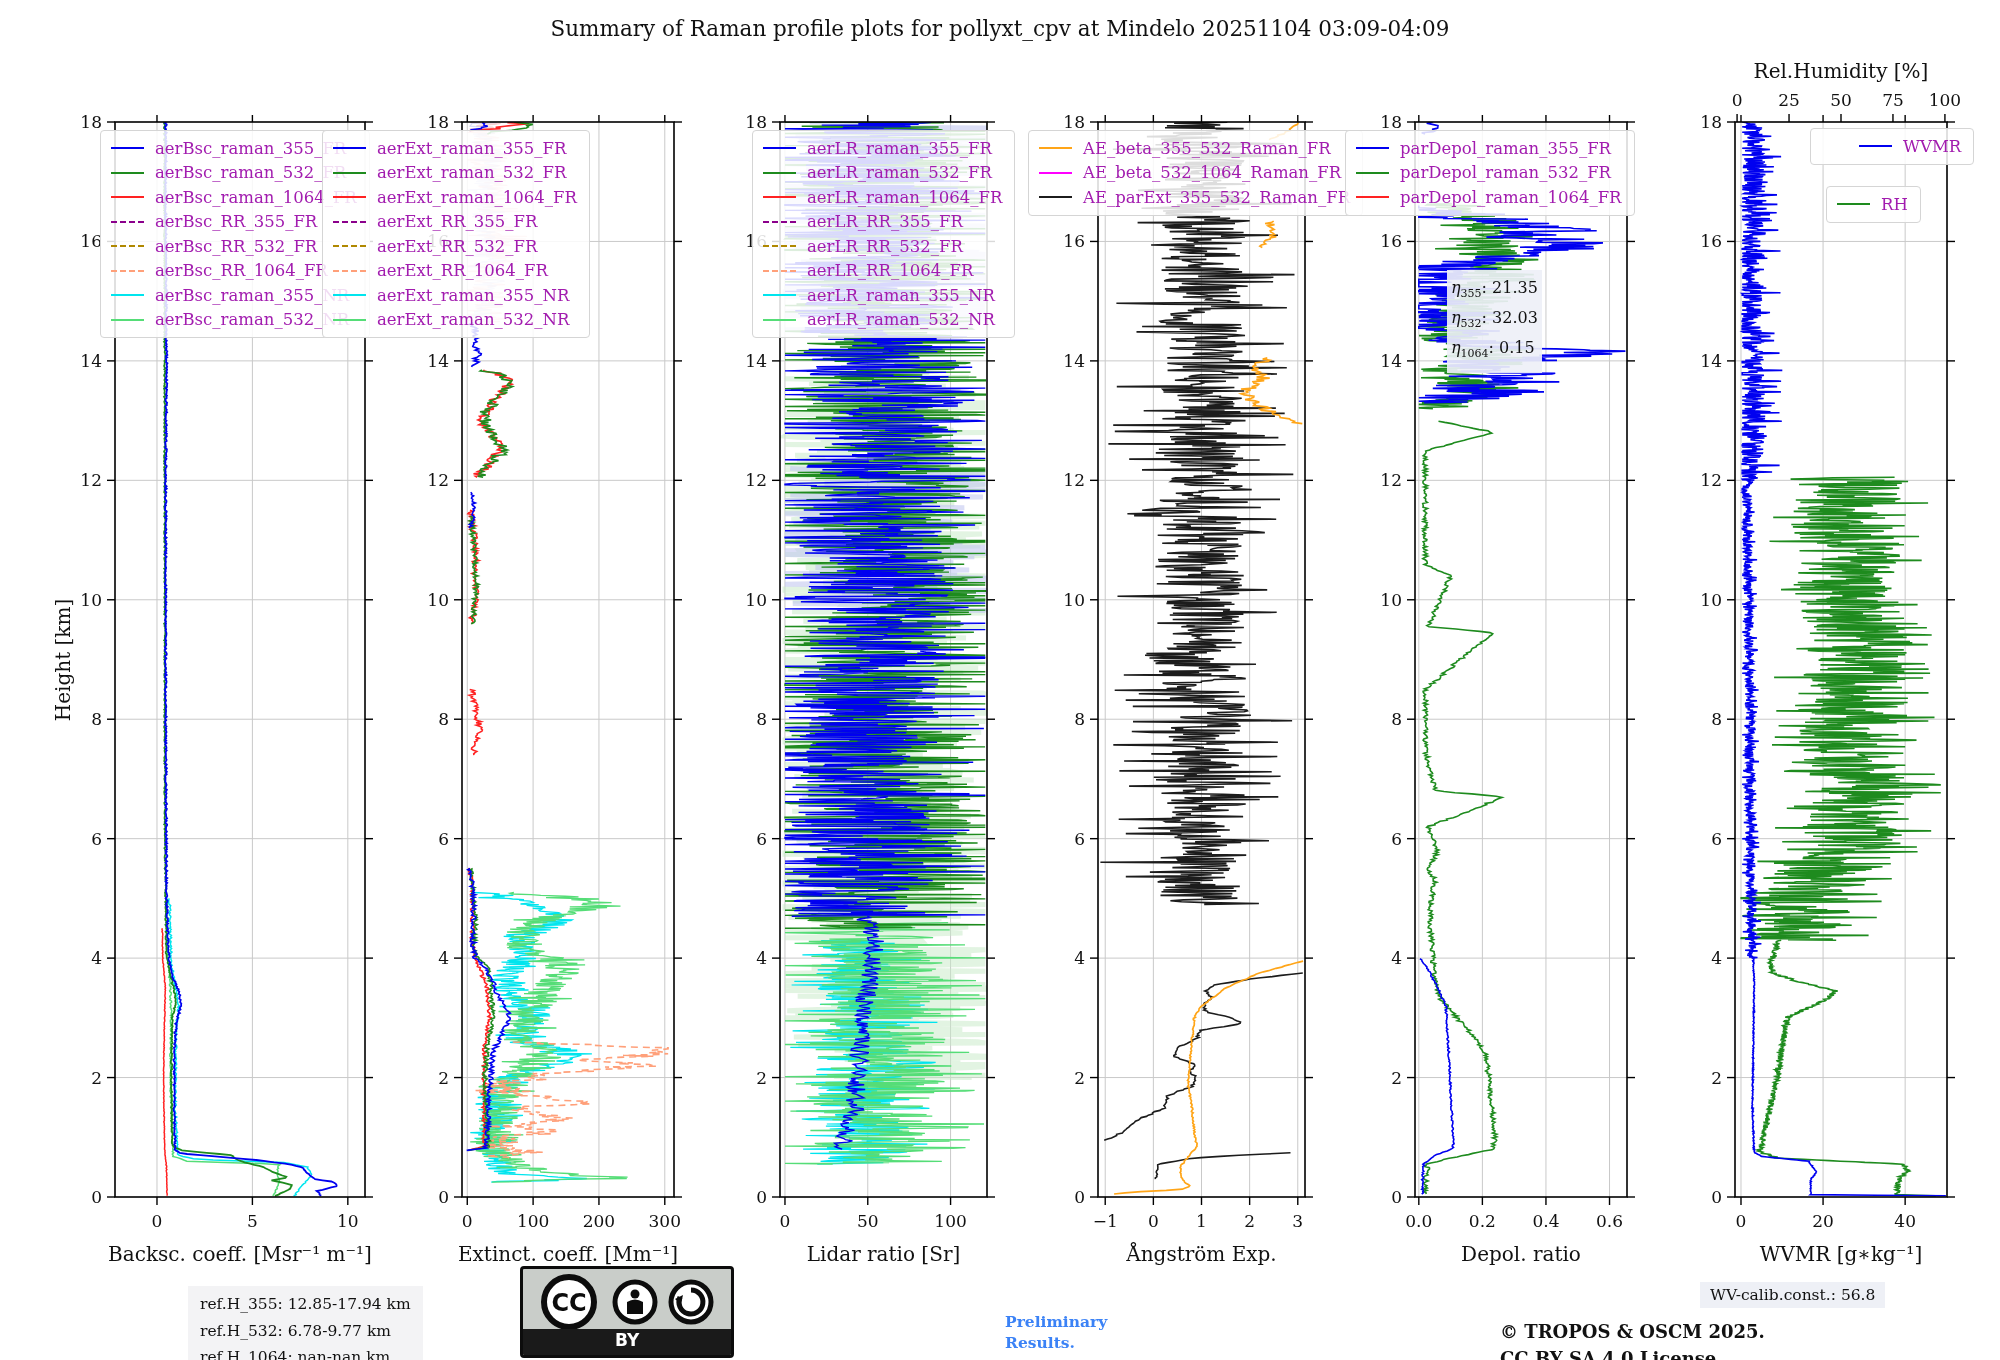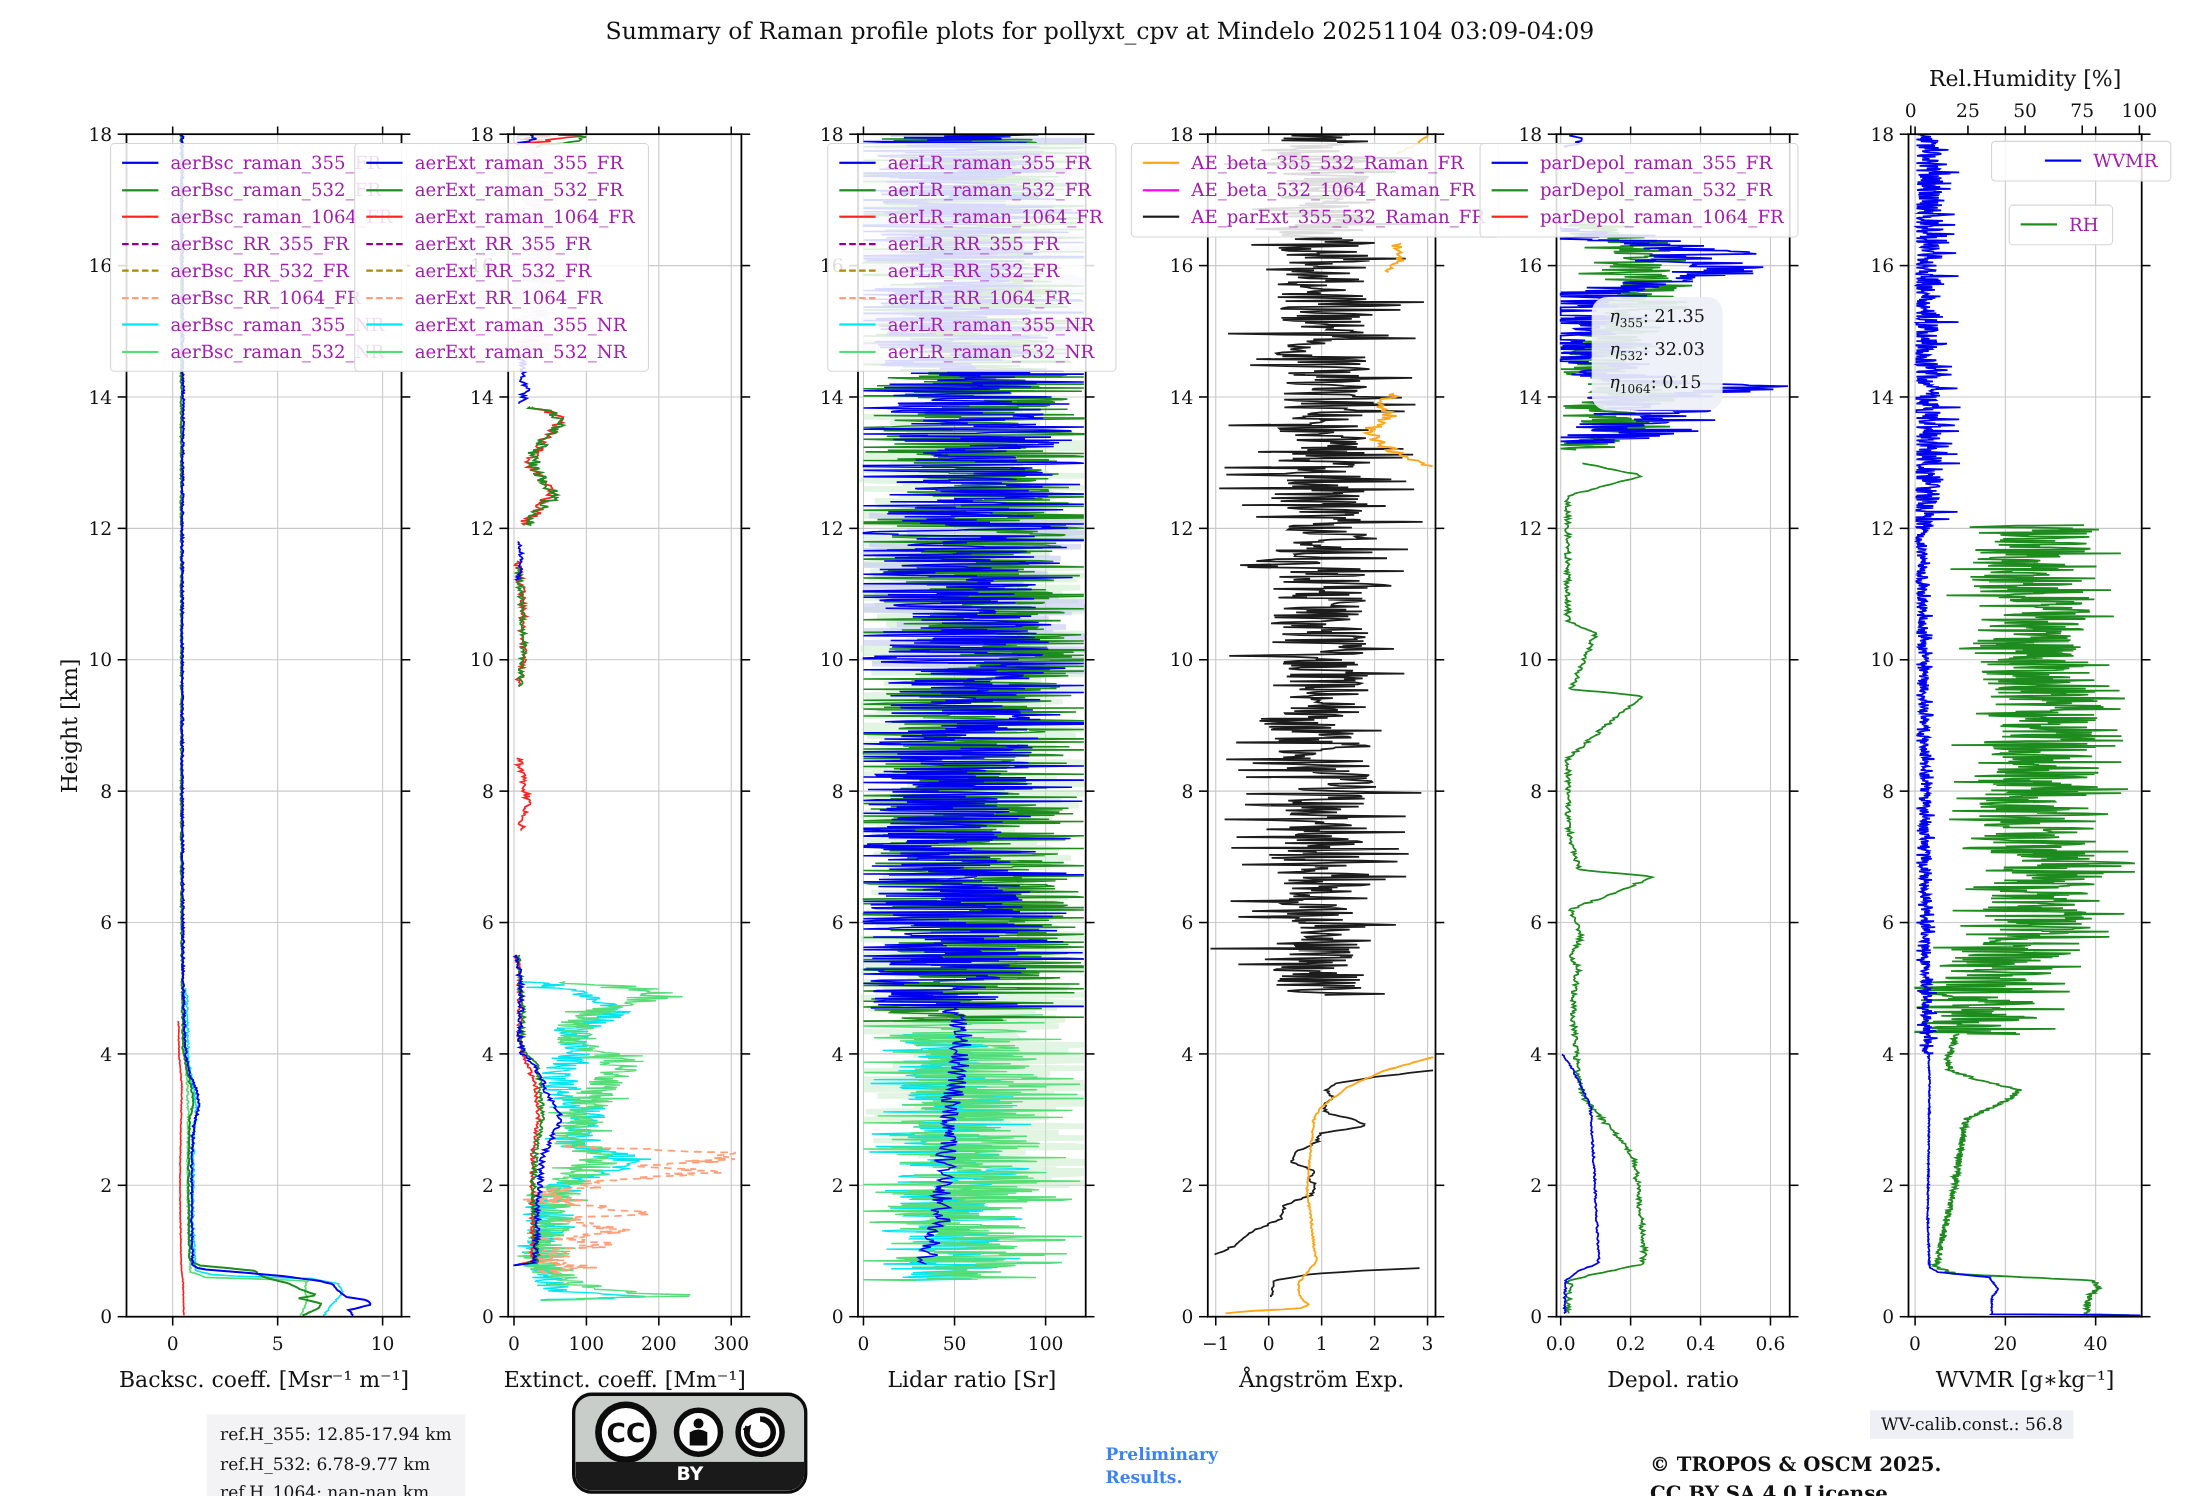--- a/index.html
+++ b/index.html
@@ -9,33 +9,33 @@
          font-size:21.5px;color:#111;}
   #plot-svg{position:absolute;left:0;top:0;}
   
   .legend-box{position:absolute;background:rgba(255,255,255,0.85);border:1px solid #d5d5d5;
       border-radius:4px;padding:5px 12px 5px 10px;z-index:5;}
   .legend-row{display:flex;align-items:center;height:24.5px;white-space:nowrap;}
   .legend-sample{width:33px;margin-right:11px;border-top-width:2.4px;border-top-style:solid;}
   .legend-label{font-size:16.5px;color:#a21caf;}
   
   #eta-box{position:absolute;left:1447px;top:270px;background:rgba(238,240,247,0.92);
-      padding:6px 16px;font-size:16px;z-index:4;border-radius:14px;}
+      padding:6px 4px;font-size:16px;z-index:4;border-radius:0;}
   .eta-row{line-height:24px;}
   .eta-sym{font-style:italic;}
   .eta-row sub{font-size:11px;}
   
   #ref-box{position:absolute;left:188px;top:1286px;background:#f3f3f5;padding:5px 12px;
       font-size:15.5px;line-height:1.72;}
   #preliminary{position:absolute;left:1005px;top:1312px;font-weight:bold;font-size:15.5px;line-height:1.35;}
   #copyright{position:absolute;left:1500px;top:1318px;font-weight:bold;font-size:18px;line-height:1.5;color:#111;}
   #wv-calib{position:absolute;left:1700px;top:1282px;background:#eef0f6;padding:4px 10px;font-size:15.5px;}
   
   #cc-badge{position:absolute;left:520px;top:1266px;width:214px;height:92px;background:#c9cdc9;
-      border:3px solid #0c0c0c;border-radius:18px;box-sizing:border-box;overflow:hidden;}
+      border:3px solid #0c0c0c;border-radius:4px;box-sizing:border-box;overflow:hidden;}
   #cc-strip{position:absolute;left:0;bottom:0;width:100%;height:26px;background:#1a1a1a;color:#fff;
       font-family:"DejaVu Sans",sans-serif;font-weight:bold;font-size:17px;}
   #cc-strip span{position:absolute;top:1px;}
   #cc-by{left:92px;} #cc-sa{left:152px;margin-top:37px;}
 </style>
 </head>
 <body>
 
 <div id="figure">
   <div id="title">Summary of Raman profile plots for pollyxt_cpv at Mindelo 20251104 03:09-04:09</div>

